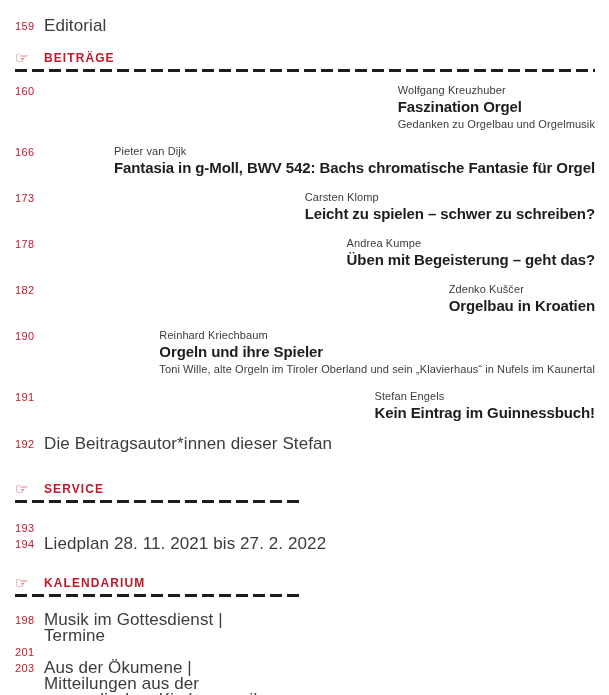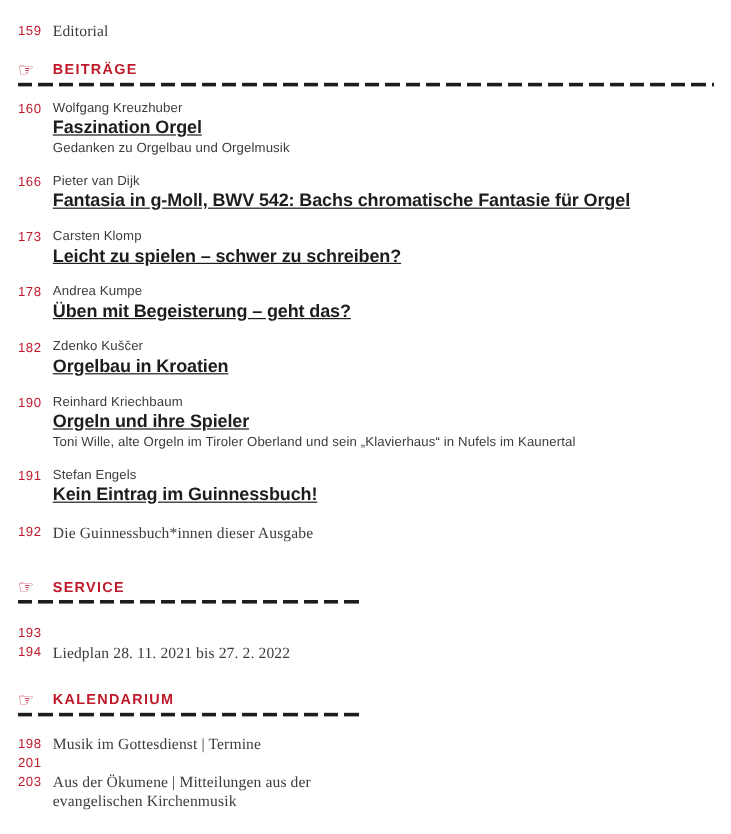--- a/index.html
+++ b/index.html
@@ -20,25 +20,24 @@
   
   .row{display:flex;align-items:flex-start;}
   .num{
     flex:0 0 29px;
     color:var(--accent);
     font-size:11px;
     line-height:14px;
     letter-spacing:0.4px;
   }
   .plain-label{
-    font-size:13px;
+    font-size:17px;
     line-height:16px;
     color:var(--muted);
     letter-spacing:0.1px;
-    font-family:Liberation Serif, serif;
   }
   .plain-row .num{line-height:16px;}
 
   
   .sec-head{display:flex;align-items:flex-start;}
   .manicule{
     flex:0 0 29px;
     font-family:"DejaVu Sans",sans-serif;
     font-size:15px;
     line-height:13px;
@@ -57,35 +56,34 @@
     background:repeating-linear-gradient(to right,var(--ink) 0 12px,transparent 12px 17px);
   }
   .rule.short{width:288px;}
 
   
   .sec-beitraege{margin-top:18px;}
   .sec-service{margin-top:31px;}
   .sec-kalendarium{margin-top:25px;}
 
   .entries{margin-top:12px;}
-  .entry{margin-bottom:14px;}
+  .entry{margin-bottom:14px;justify-content:space-between;}
   .entry .author{
     font-size:11px;
     line-height:13px;
     color:var(--muted);
     letter-spacing:0.1px;
   }
   .entry .title{
     font-size:15px;
     line-height:18px;
     font-weight:bold;
     color:var(--ink);
     letter-spacing:-0.1px;
     margin-top:1px;
-    text-decoration:underline;
   }
   .entry .subtitle{
     font-size:11px;
     line-height:13px;
     color:var(--muted);
     letter-spacing:0.1px;
     margin-top:2px;
   }
   .entry .subtitle:empty,.entry .author:empty{display:none;}
 
@@ -173,21 +171,21 @@
           <div class="title">Kein Eintrag im Guinnessbuch!</div>
 
         </div>
       </div>
 
     </div>
 
     <div class="extras">
       <div class="row plain-row">
         <div class="num">192</div>
-        <div class="plain-label">Die Guinnessbuch*innen dieser Ausgabe</div>
+        <div class="plain-label">Die Beitragsautor*innen dieser Stefan</div>
       </div>
     </div>
   </div>
 
   <div class="section sec-service">
     <div class="sec-head">
       <div class="manicule">☞</div>
       <div class="sec-title">SERVICE</div>
     </div>
     <div class="rule short"></div>

